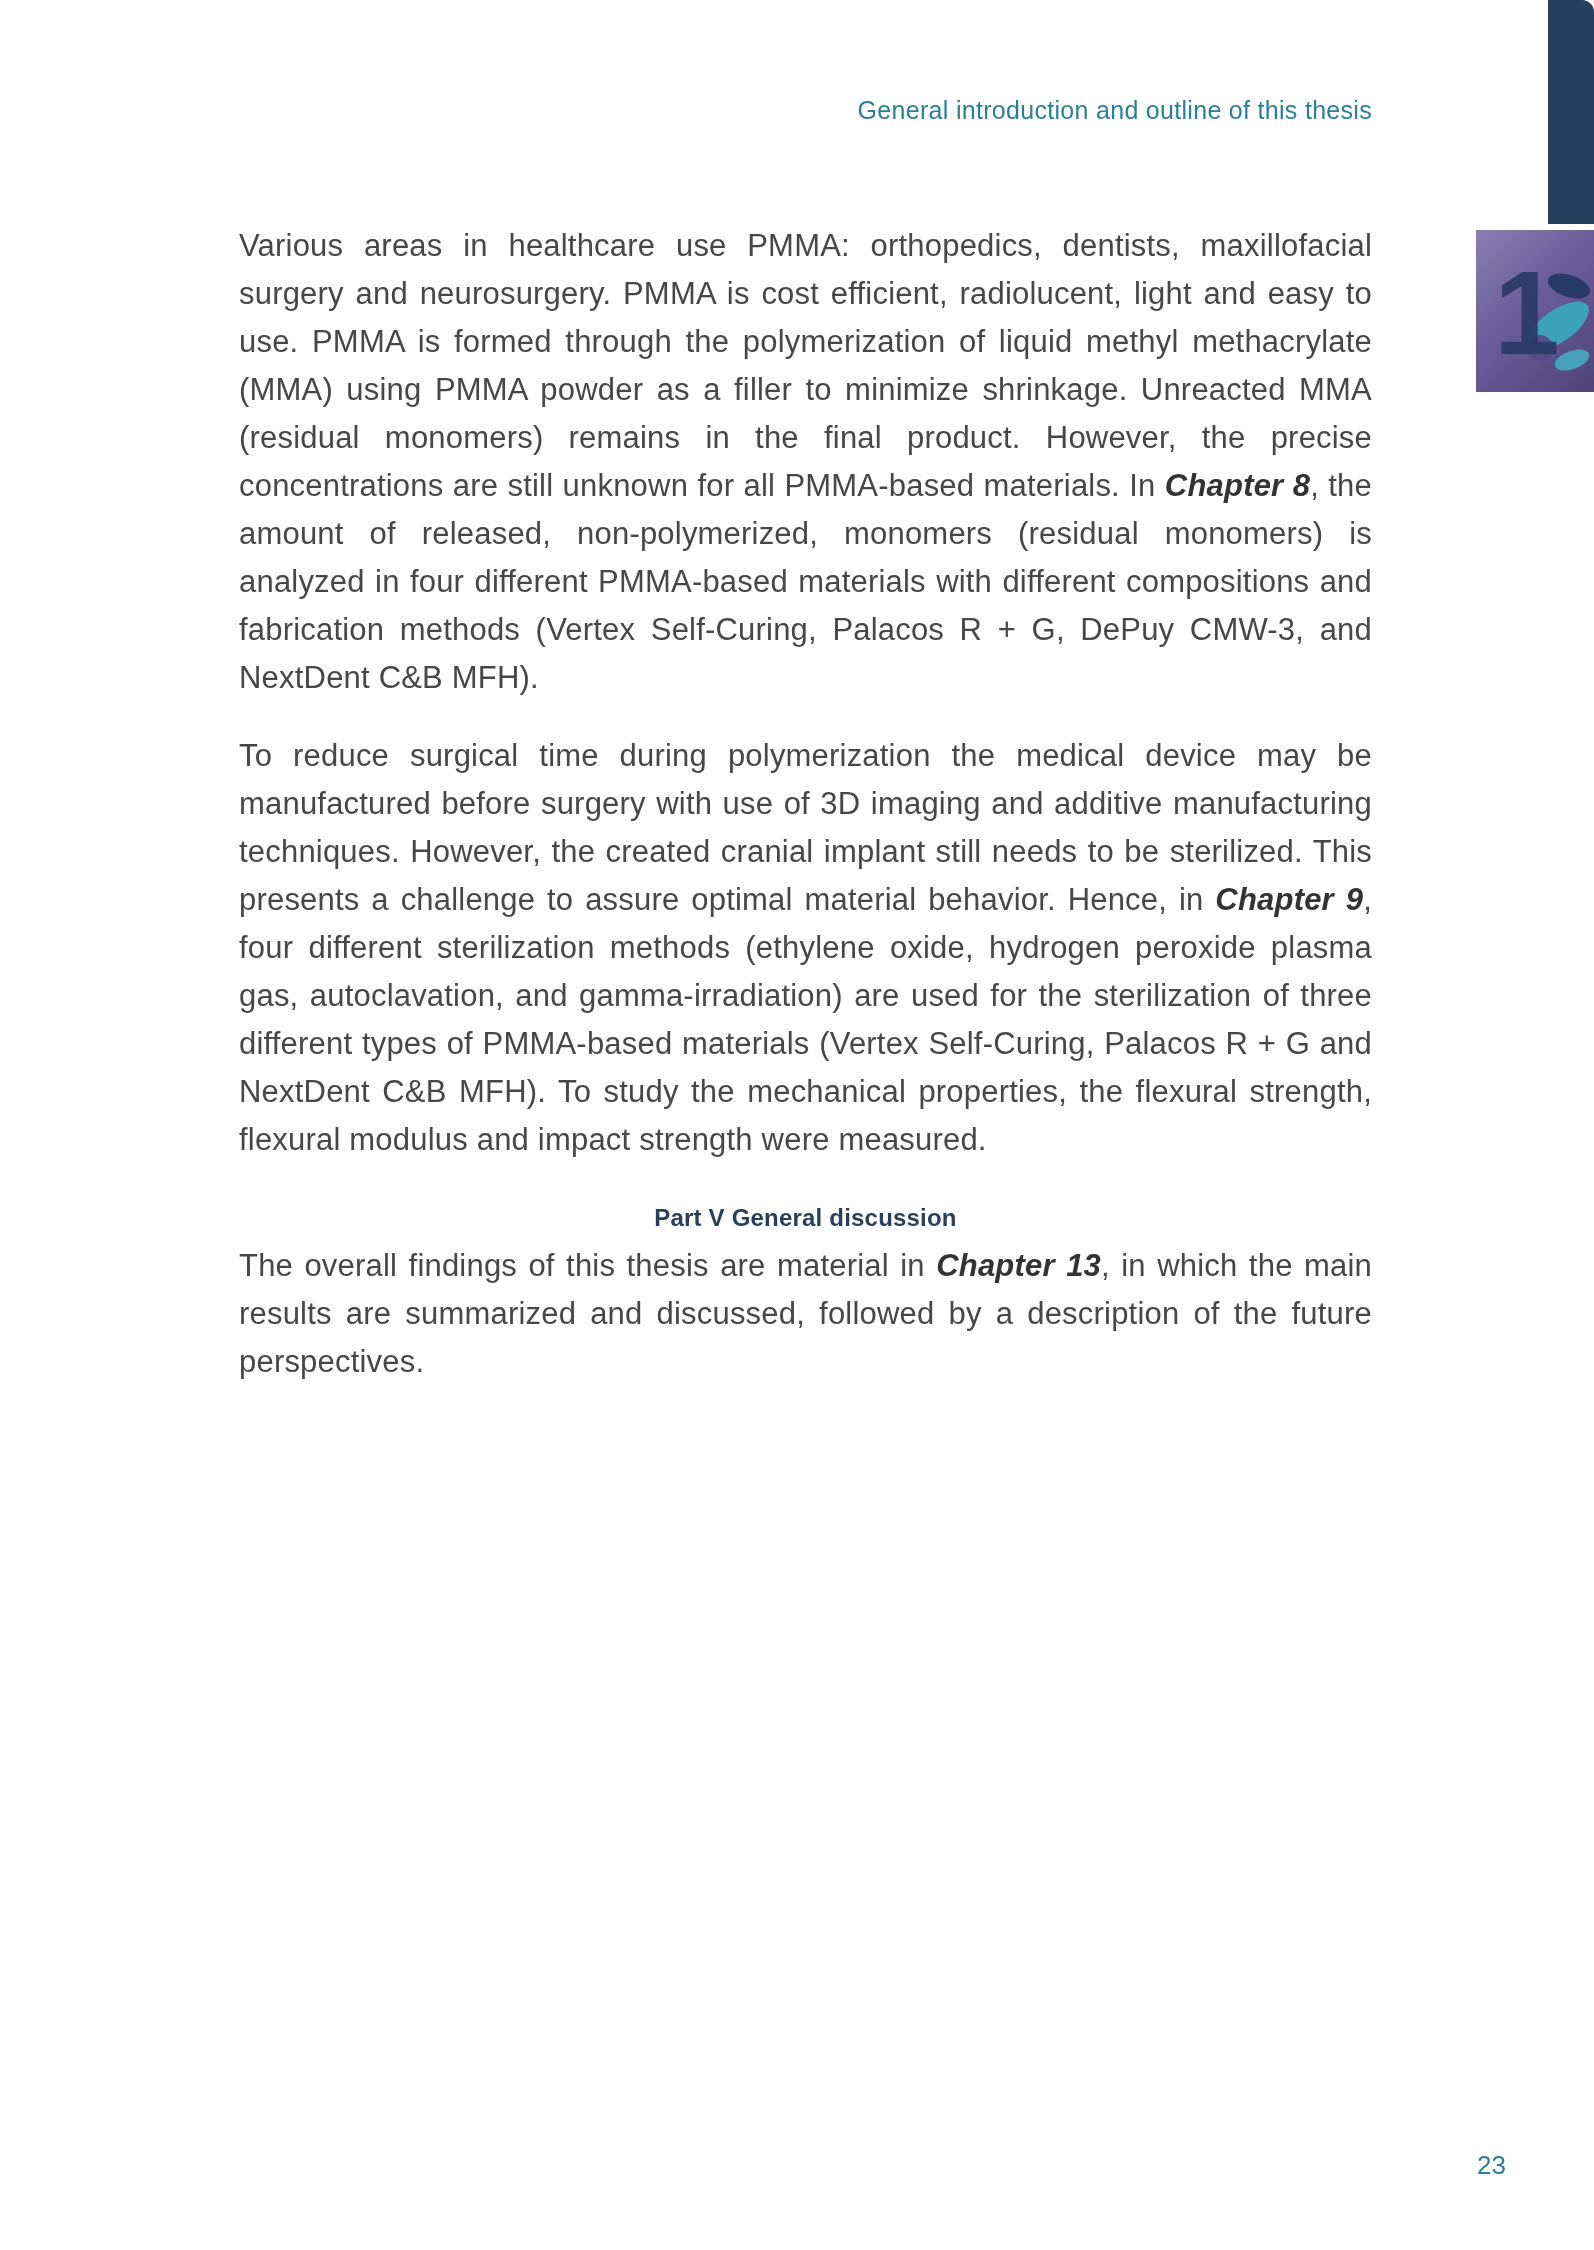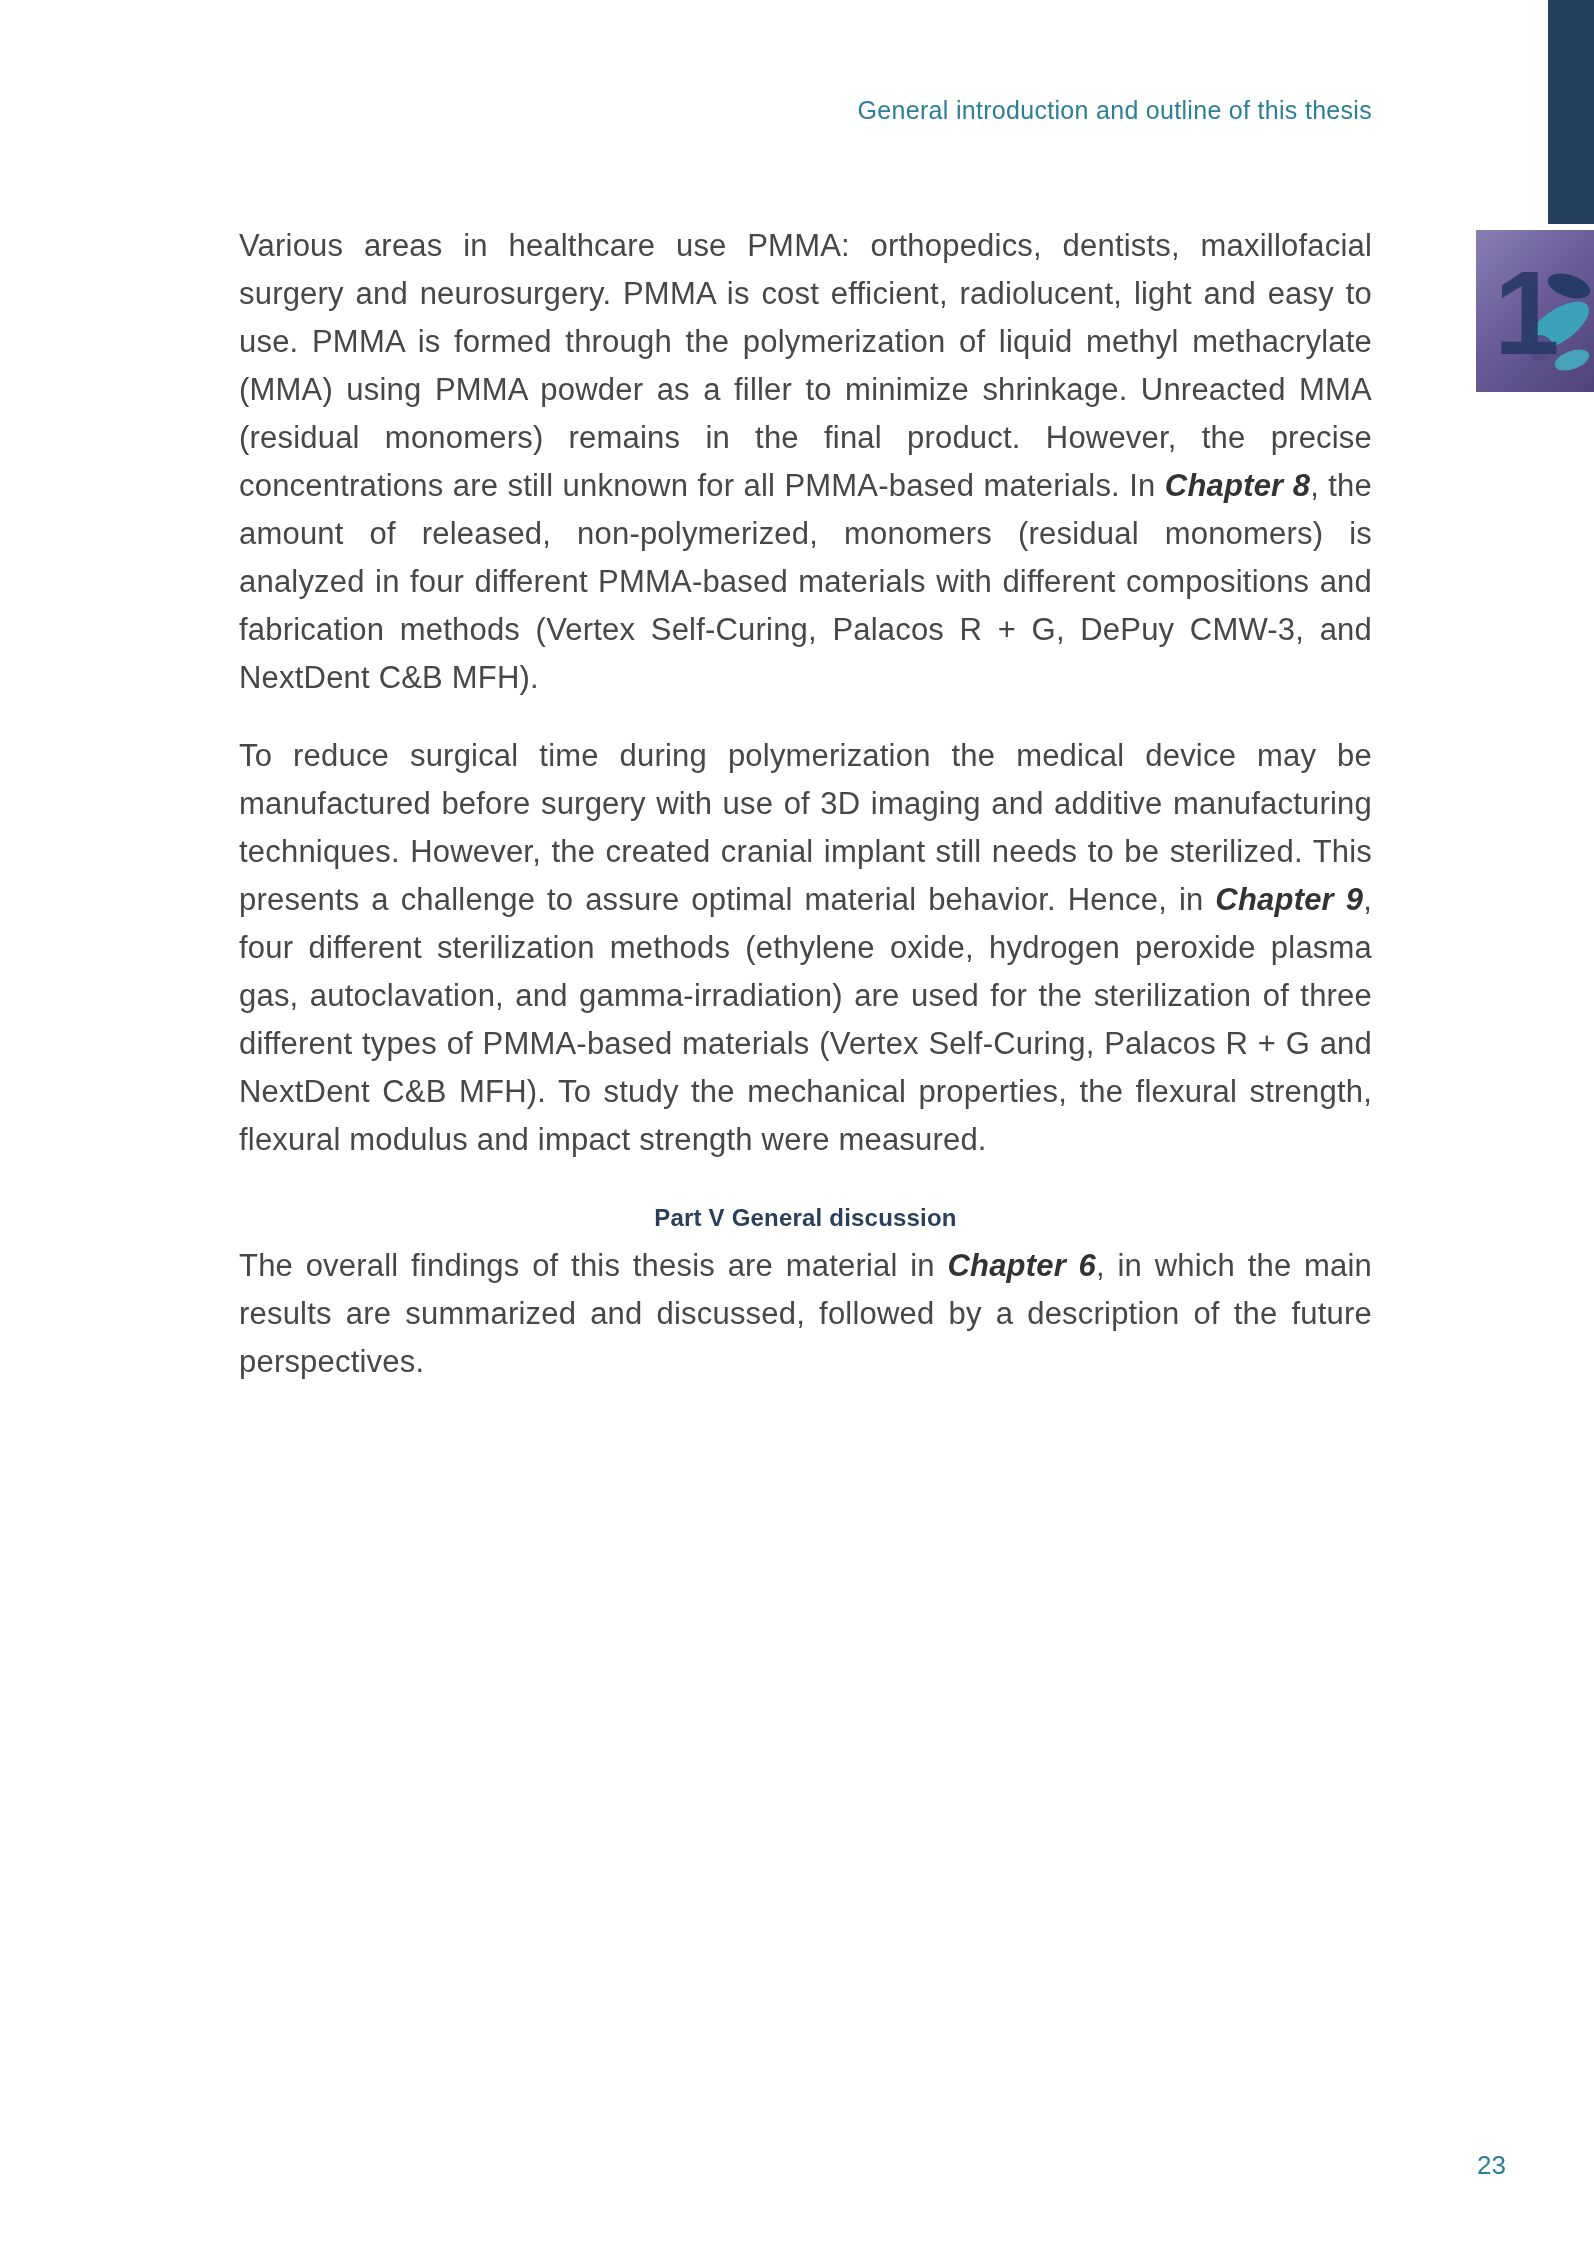--- a/index.html
+++ b/index.html
@@ -4,20 +4,21 @@
 <style>
   * { margin: 0; padding: 0; box-sizing: border-box; }
   html, body { background: #ffffff; }
   .page {
     position: relative;
     width: 1594px;
     height: 2250px;
     background: #ffffff;
     overflow: hidden;
     font-family: "Liberation Sans", "DejaVu Sans", sans-serif;
+    border-radius: 12px;
   }
   .running-head {
     position: absolute;
     top: 96px;
     right: 222px;
     font-size: 25px;
     font-weight: 500;
     letter-spacing: 0.3px;
     color: #2d7f95;
   }
@@ -90,20 +91,20 @@
   </div>
 
   <main class="body-column">
 
     <p><span>Various areas in healthcare use PMMA: orthopedics, dentists, maxillofacial surgery and neurosurgery. PMMA is cost efficient, radiolucent, light and easy to use. PMMA is formed through the polymerization of liquid methyl methacrylate (MMA) using PMMA powder as a filler to minimize shrinkage. Unreacted MMA (residual monomers) remains in the final product. However, the precise concentrations are still unknown for all PMMA-based materials. In </span><span class="chapter-ref">Chapter 8</span><span>, the amount of released, non-polymerized, monomers (residual monomers) is analyzed in four different PMMA-based materials with different compositions and fabrication methods (Vertex Self-Curing, Palacos R + G, DePuy CMW-3, and NextDent C&amp;B MFH).</span></p>
 
     <p><span>To reduce surgical time during polymerization the medical device may be manufactured before surgery with use of 3D imaging and additive manufacturing techniques. However, the created cranial implant still needs to be sterilized. This presents a challenge to assure optimal material behavior. Hence, in </span><span class="chapter-ref">Chapter 9</span><span>, four different sterilization methods (ethylene oxide, hydrogen peroxide plasma gas, autoclavation, and gamma-irradiation) are used for the sterilization of three different types of PMMA-based materials (Vertex Self-Curing, Palacos R + G and NextDent C&amp;B MFH). To study the mechanical properties, the flexural strength, flexural modulus and impact strength were measured.</span></p>
 
     <h2 class="section-heading">Part V General discussion</h2>
 
-    <p><span>The overall findings of this thesis are material in </span><span class="chapter-ref">Chapter 6</span><span>, in which the main results are summarized and discussed, followed by a description of the future perspectives.</span></p>
+    <p><span>The overall findings of this thesis are material in </span><span class="chapter-ref">Chapter 13</span><span>, in which the main results are summarized and discussed, followed by a description of the future perspectives.</span></p>
 
 
   </main>
 
   <div class="page-number">23</div>
 
 </div>
 
 </body></html>

